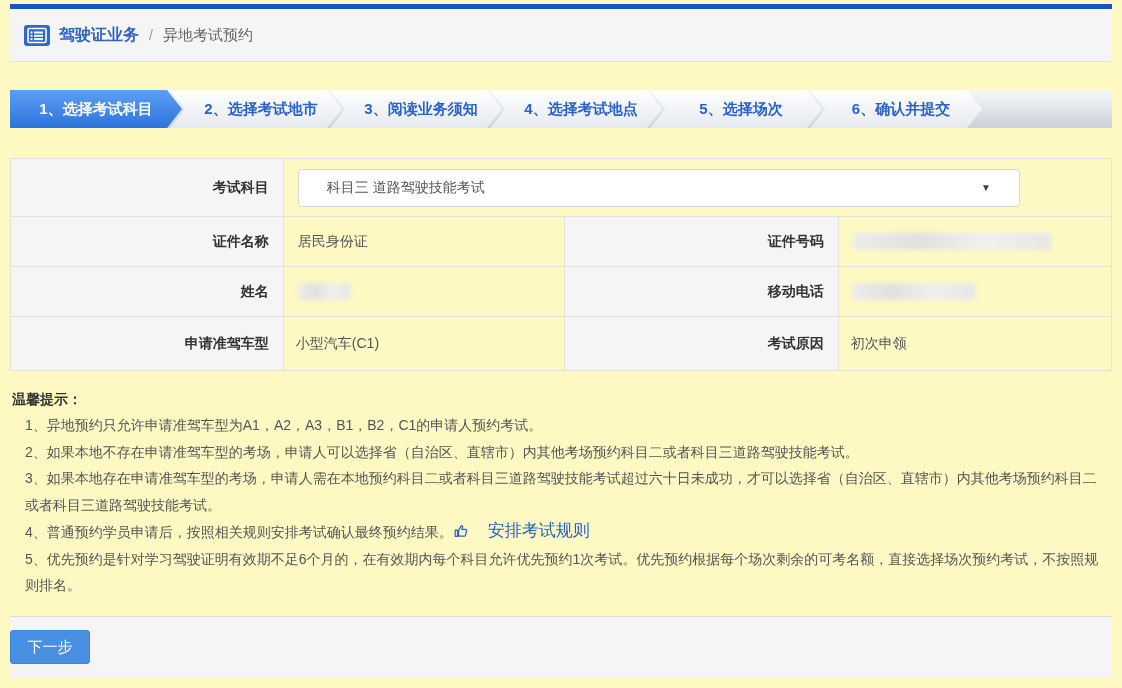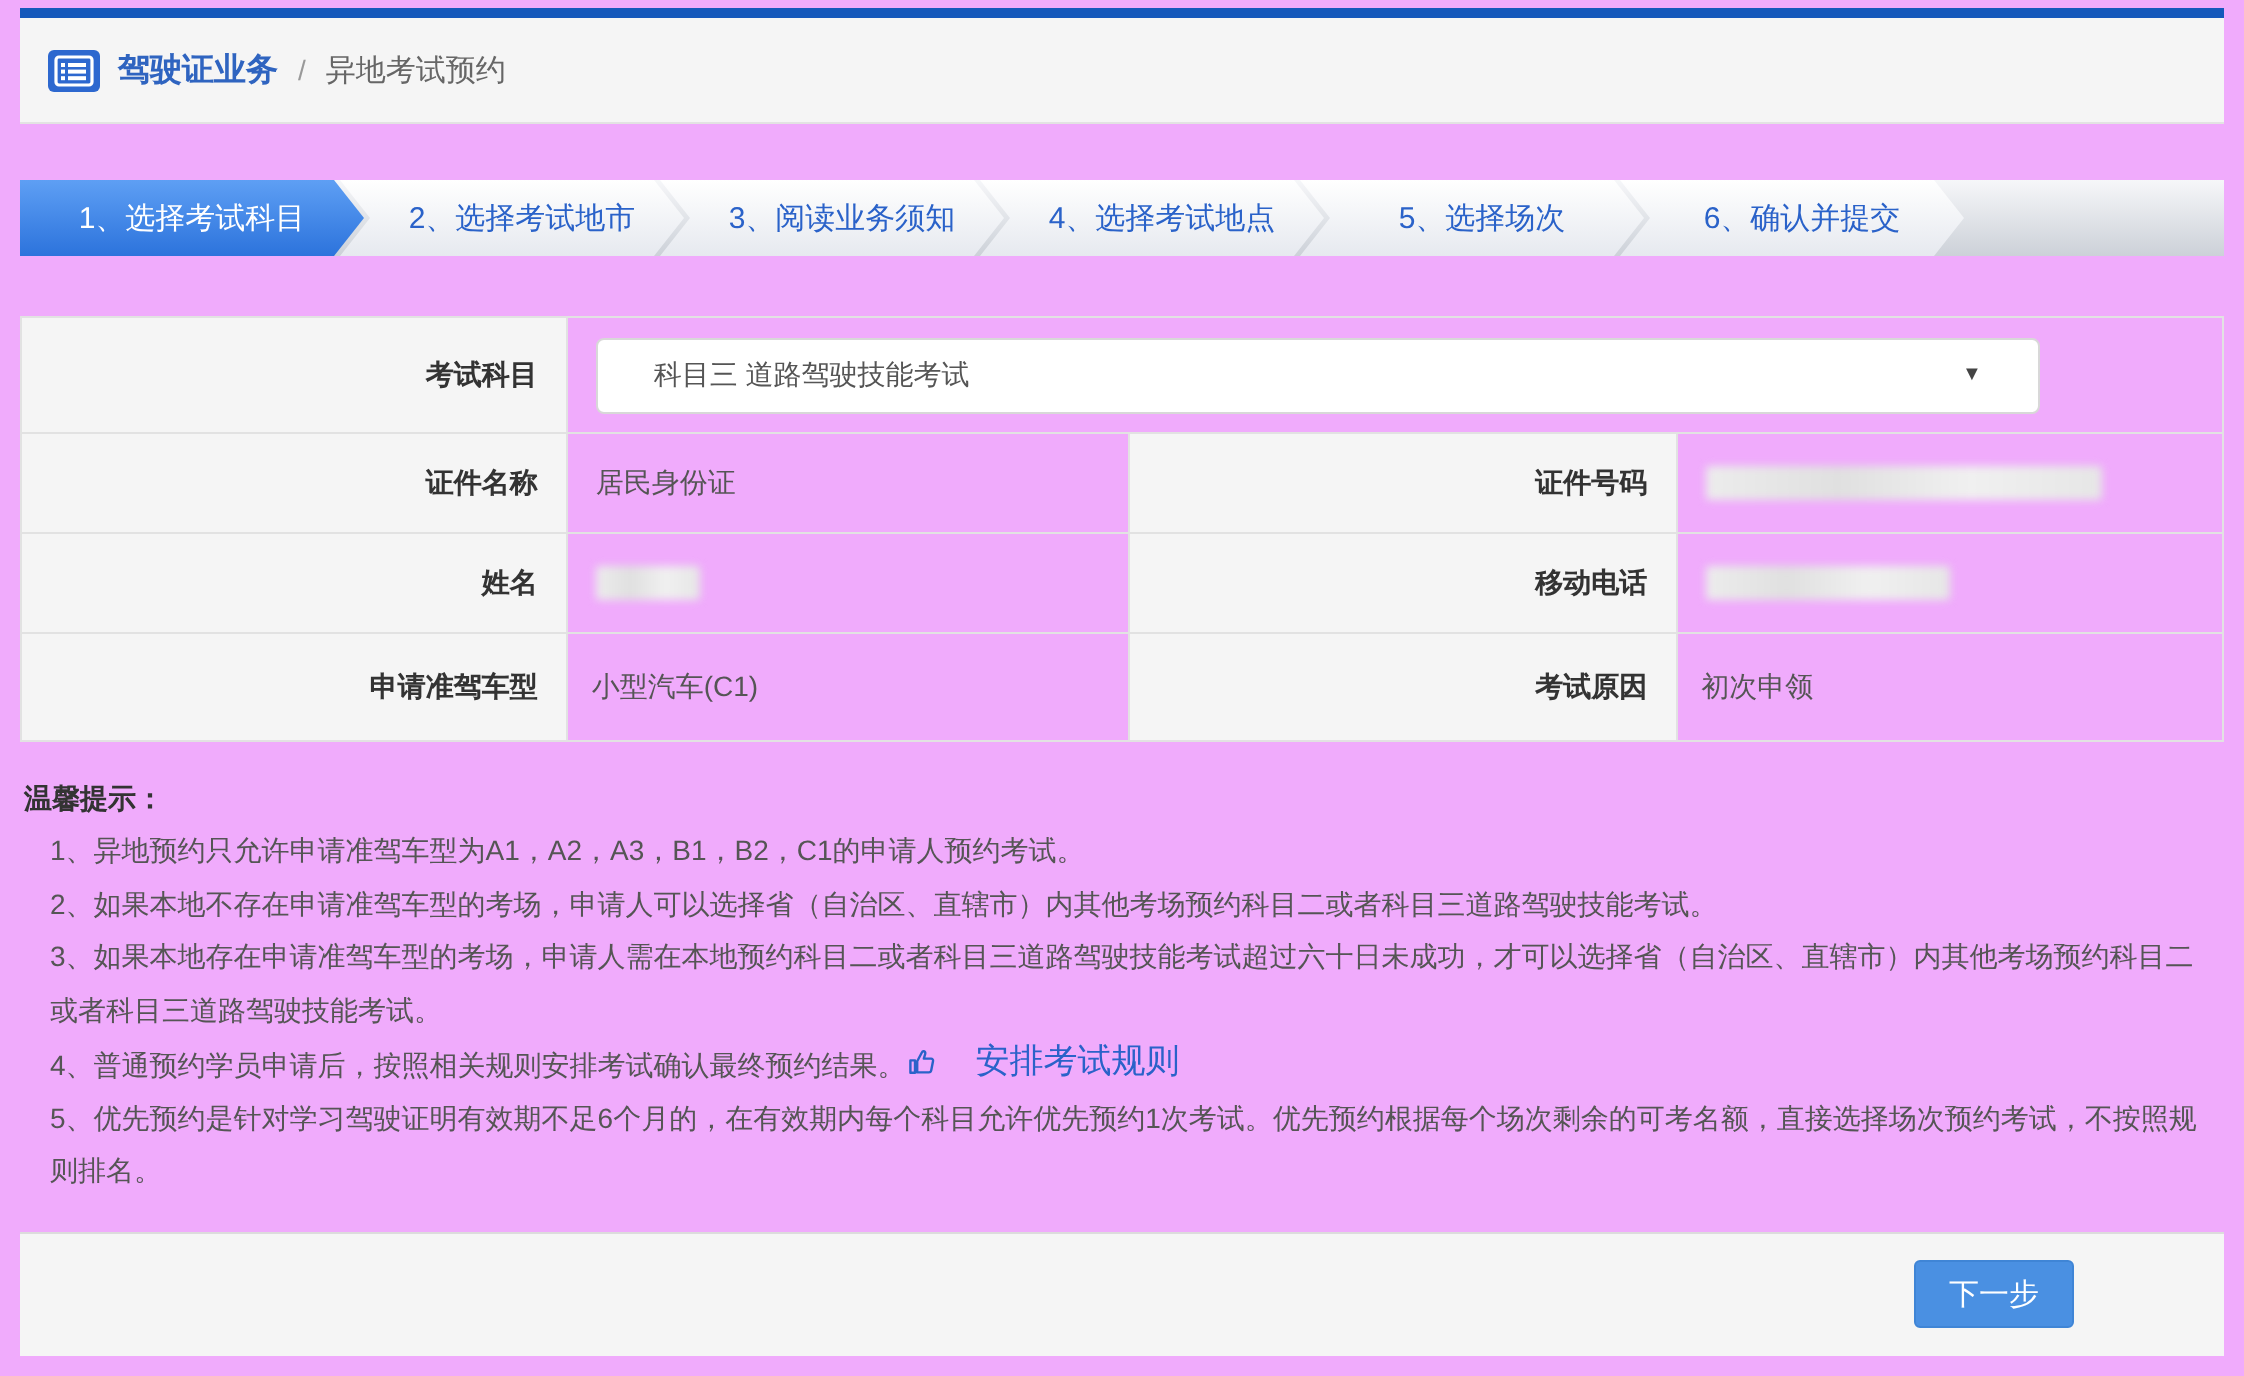--- a/index.html
+++ b/index.html
@@ -1,32 +1,32 @@
 <!DOCTYPE html>
 <html><head>
 <meta charset="utf-8">
 <style>
   * { box-sizing: border-box; margin: 0; padding: 0; }
   html,body { background:#fff; font-family:"Liberation Sans","DejaVu Sans",sans-serif; }
-  .page { width:1122px; height:688px; background:#f0abfc; padding:4px 10px 0 10px; overflow:hidden; }
+  .page { width:1122px; height:688px; background:#fef9c3; padding:4px 10px 0 10px; overflow:hidden; }
 
   
   .top-accent { height:5px; background:#1558bb; }
   .header { height:53px; background:#f5f5f5; border-bottom:1px solid #e3e3e3;
             display:flex; align-items:center; padding-left:14px; }
   .crumb-icon { width:26px; height:21px; margin-right:9px; flex:0 0 auto; }
   .crumb-section { color:#2f64c0; font-size:16px; font-weight:bold; cursor:pointer; }
   .crumb-sep { color:#999; font-size:14px; margin:0 10px; }
   .crumb-current { color:#666; font-size:15px; }
 
   
   .steps { margin-top:28px; height:38px; display:flex;
            background:linear-gradient(#f6f7f9,#ccd1d8); overflow:hidden; }
   .step { height:38px; width:172px; flex:0 0 auto; display:flex; align-items:center; justify-content:center;
-          font-size:15px; font-weight:normal; color:#2a62c9; padding-left:10px;
+          font-size:15px; font-weight:bold; color:#2a62c9; padding-left:10px;
           background:linear-gradient(#ffffff,#e6e9ef);
           clip-path:polygon(0 0, calc(100% - 15px) 0, 100% 50%, calc(100% - 15px) 100%, 0 100%, 15px 50%);
           margin-left:-12px;text-align:right; }
   .step.active { background:linear-gradient(#5e9ff4,#2c73dc); color:#fff; margin-left:0; padding-left:0;
           clip-path:polygon(0 0, calc(100% - 15px) 0, 100% 50%, calc(100% - 15px) 100%, 0 100%); }
   .step-filler { flex:1 1 auto; }
 
   
   .form-table { width:100%; border-collapse:collapse; margin-top:30px; }
   .form-table td { border:1px solid #e2e2e2; font-size:14px; color:#555; padding:0 14px; }
@@ -45,21 +45,21 @@
   
   .tips { margin:15px 2px 0 2px; font-size:14px; color:#555; }
   .tips-title { font-weight:bold; color:#333; line-height:26px; }
   .tips p { line-height:26.5px;margin-left:13px; }
   .rules-link { color:#2a62c9; font-size:17px; text-decoration:none; display:inline-flex;
                 align-items:center; gap:19px; vertical-align:-2px; }
   .thumb-icon { width:16px; height:16px; }
 
   
   .footer { margin-top:17px; height:62px; background:#f5f5f5; border-top:1px solid #dcdcdc;
-            display:flex; align-items:center; justify-content:flex-end; padding-right:75px; }
+            display:flex; align-items:center; justify-content:flex-start; padding-right:75px; }
   .next-btn { width:80px; height:34px; background:#4a90e2; border:1px solid #3f85d6; border-radius:3px;
               color:#fff; font-size:15px; cursor:pointer; font-family:inherit; }
 </style>
 </head>
 <body>
 
 <div class="page">
 
   <div class="top-accent"></div>
 

